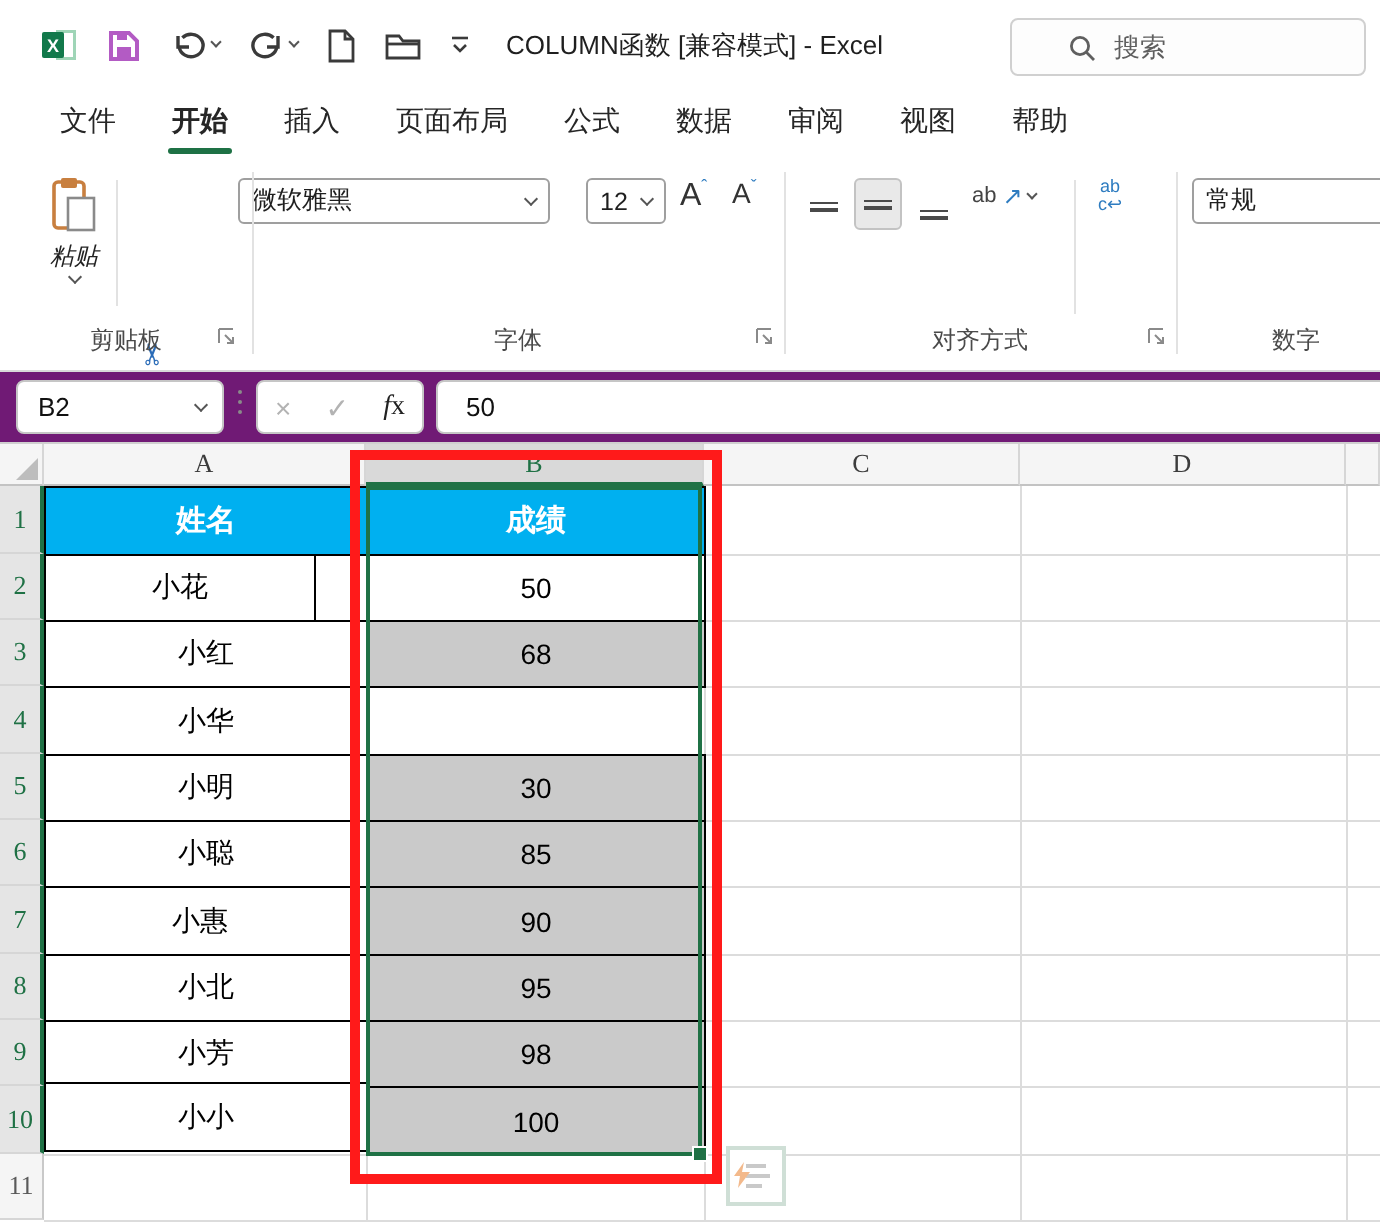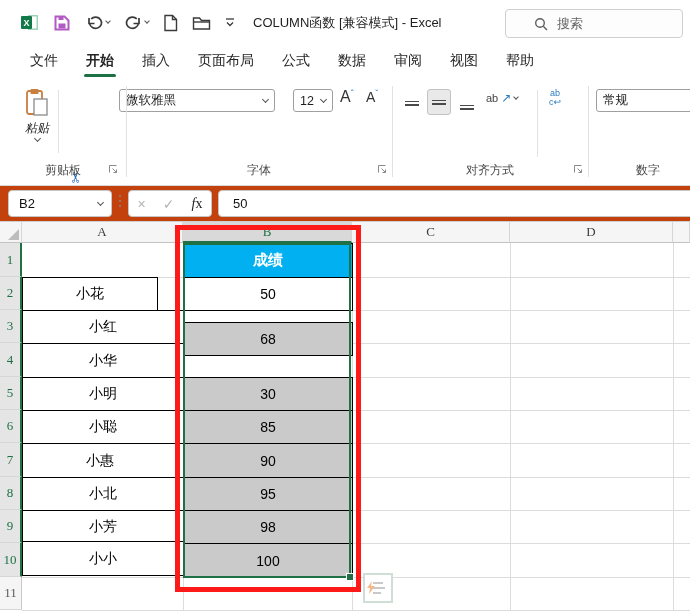--- a/index.html
+++ b/index.html
@@ -44,21 +44,21 @@
   .combo { display:flex; align-items:center; justify-content:space-between;
            border:1px solid #9f9f9f; border-radius:3px; background:#fff;
            font-size:12.5px; color:#1f1f1f; padding:0 6px; height:23px; }
   .redbar  { display:block; width:13px; height:3px; background:#e03131; margin-top:0px; }
   .cyanbar { display:block; width:15px; height:3px; background:#2aa9dc; }
   .phon { display:flex; flex-direction:column; align-items:center; line-height:1; }
   .phon .hint { font-size:7px; color:#666; }
   .phon .han  { font-size:11px; color:#3f83bf; border-bottom:1px dotted #3f83bf; }
 
   
-  .formulabar { position:absolute; left:0; top:186px; width:690px; height:36px; background:#c2410c;
+  .formulabar { position:absolute; left:0; top:186px; width:690px; height:36px; background:#701a75;
                 border-bottom:1px solid #cfcfcf; }
   .namebox { position:absolute; left:8px; top:4px; width:104px; height:27px; background:#fff;
              border:1px solid #c6c6c6; border-radius:4px; display:flex; align-items:center;
              justify-content:space-between; padding:0 8px 0 10px; font-size:13px; color:#111; }
   .dotsep { position:absolute; left:119px; top:9px; display:flex; flex-direction:column; gap:3px; }
   .dotsep i { width:2px; height:2px; border-radius:50%; background:#8a8a8a; display:block; }
   .fxgroup { position:absolute; left:128px; top:4px; width:84px; height:27px; background:#fff;
              border:1px solid #c6c6c6; border-radius:4px; display:flex; align-items:center;
              justify-content:space-around; }
   .fxgroup .dis { color:#b3b3b3; font-size:14px; }
@@ -430,25 +430,26 @@
       <div class="gl" style="left: 22px; top: 88px; width: 668px; height: 1px;"></div>
       <div class="gl" style="left: 22px; top: 121px; width: 668px; height: 1px;"></div>
       <div class="gl" style="left: 22px; top: 155px; width: 668px; height: 1px;"></div>
       <div class="gl" style="left: 22px; top: 188px; width: 668px; height: 1px;"></div>
       <div class="gl" style="left: 22px; top: 221px; width: 668px; height: 1px;"></div>
       <div class="gl" style="left: 22px; top: 255px; width: 668px; height: 1px;"></div>
       <div class="gl" style="left: 22px; top: 288px; width: 668px; height: 1px;"></div>
       <div class="gl" style="left: 22px; top: 321px; width: 668px; height: 1px;"></div>
       <div class="gl" style="left: 22px; top: 355px; width: 668px; height: 1px;"></div>
       <div class="gl" style="left: 22px; top: 388px; width: 668px; height: 1px;"></div>
+      <div class="cell hdrcell" style="left: 22px; top: 21px; width: 162px; height: 35px;">姓名</div>
       <div class="cell hdrcell" style="left: 183px; top: 21px; width: 170px; height: 35px;">成绩</div>
       <div class="cell" style="left: 22px; top: 55px; width: 136px; height: 34px;">小花</div>
       <div class="cell" style="left: 183px; top: 55px; width: 170px; height: 34px;">50</div>
       <div class="cell" style="left: 22px; top: 88px; width: 162px; height: 34px;">小红</div>
-      <div class="cell selcell" style="left: 183px; top: 88px; width: 170px; height: 34px; margin-top: 12px;">68</div>
+      <div class="cell selcell" style="left: 183px; top: 88px; width: 170px; height: 34px;">68</div>
       <div class="cell" style="left: 22px; top: 121px; width: 162px; height: 35px;">小华</div>
       <div class="cell" style="left: 22px; top: 155px; width: 162px; height: 34px;">小明</div>
       <div class="cell selcell" style="left: 183px; top: 155px; width: 170px; height: 34px;">30</div>
       <div class="cell" style="left: 22px; top: 188px; width: 162px; height: 34px;">小聪</div>
       <div class="cell selcell" style="left: 183px; top: 188px; width: 170px; height: 34px;">85</div>
       <div class="cell" style="left: 22px; top: 221px; width: 156px; height: 35px;">小惠</div>
       <div class="cell selcell" style="left: 183px; top: 221px; width: 170px; height: 35px;">90</div>
       <div class="cell" style="left: 22px; top: 255px; width: 162px; height: 34px;">小北</div>
       <div class="cell selcell" style="left: 183px; top: 255px; width: 170px; height: 34px;">95</div>
       <div class="cell" style="left: 22px; top: 288px; width: 162px; height: 34px;">小芳</div>

